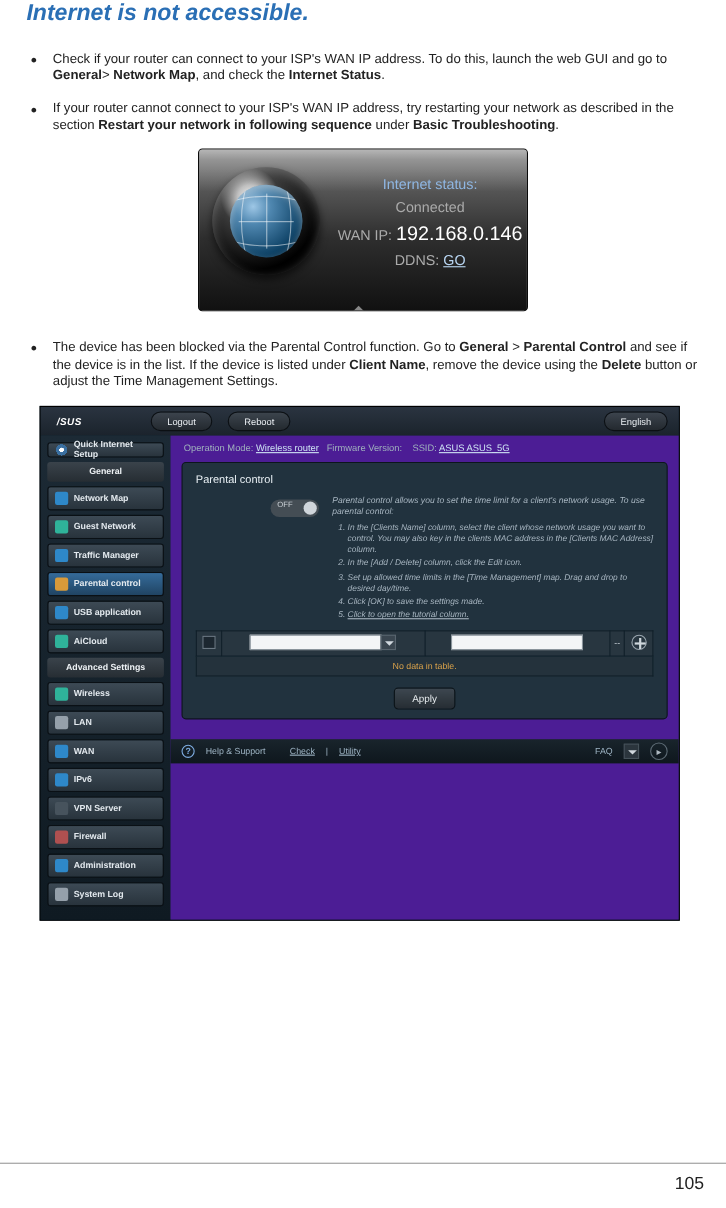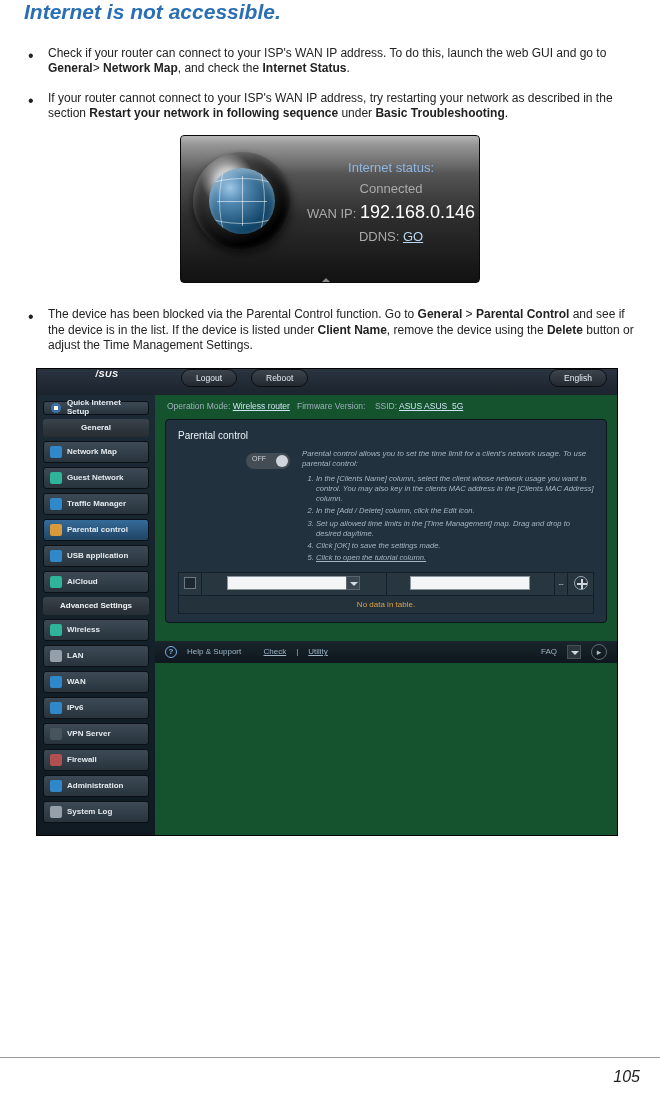--- a/index.html
+++ b/index.html
@@ -22,35 +22,35 @@
   .globe-arc1,.globe-arc2,.globe-arc3 { position:absolute; border:1px solid rgba(255,255,255,0.5); border-radius:50%; }
   .globe-arc1 { left:10px; right:10px; top:-20px; bottom:-20px; }
   .globe-arc2 { left:-20px; right:-20px; top:10px; bottom:10px; }
   .status-text { position:absolute; left: 126px; top: 22px; color:#fff; font-size: 13px; line-height: 1.55; }
   .status-text .lbl { color:#8fb7e3; }
   .status-text .conn { color:#aaa; }
   .status-text .ip { color:#fff; font-weight:400; font-size:18px; }
   .status-text .go { color:#b9d6f2; text-decoration: underline; }
   .admin-wrap { margin: 6px 0 0 12px; }
   .admin { width: 582px; border:1px solid #000; background:#0e2230; font-size:9px; color:#cfd8df; position:relative; }
-  .admin-topbar { height:26px; background: linear-gradient(#2a3440,#1b232c); display:flex; align-items:flex-start;padding-left:44px; }
+  .admin-topbar { height:26px; background: linear-gradient(#2a3440,#1b232c); display:flex; align-items:center; }
   .logo { width:52px; text-align:center; color:#fff; font-weight:700; font-size:9px; letter-spacing:0.5px; font-style:italic; }
   .pillbtn { height:18px; background: linear-gradient(#3c444d,#23292f); border:1px solid #0b0f13; border-radius:9px; color:#e9edf1; display:flex; align-items:center; justify-content:center; padding:0 14px; margin-right:14px; font-size:8.5px; }
   .spacer { flex:1; }
   .eng { margin-right:10px; }
   .admin-body { display:flex; min-height: 360px; }
   .sidebar { width:118px; background: linear-gradient(#1c2a35,#0f1a22); padding:6px 6px 8px 6px; }
   .side-btn { height:22px; background: linear-gradient(#3d4a55,#28333c); border:1px solid #0a1015; border-radius:3px; display:flex; align-items:center; gap:5px; padding:0 6px; margin-bottom:4px; color:#e3e9ee; font-size:8px; font-weight:600; }
   .side-btn.tall { height:14px; align-items:center; line-height:1.1; }
   .side-btn.active { background: linear-gradient(#356b9a,#204463); }
   .side-section { background: linear-gradient(#3a434b,#262d33); border-radius:3px; height:18px; display:flex; align-items:center; justify-content:center; font-size:8px; color:#eef2f5; margin:4px 0; font-weight:700; }
   .icn { width:12px; height:12px; display:inline-block; background:#5fa8d8; border-radius:2px; flex-shrink:0; }
   .icn.blue{background:#2e88c9;} .icn.orange{background:#d89a3a;} .icn.teal{background:#2fb39a;} .icn.gray{background:#95a0aa;} .icn.dark{background:#47535d;} .icn.red{background:#b05050;}
   .icn.qis { background: radial-gradient(circle at 50% 50%, #fff 25%, #3a6fa0 26%, #3a6fa0 60%, transparent 61%); }
-  .content { flex:1; background:#14532d; padding:0 0 24px 0; position:relative; }
+  .content { flex:1; background:#4c1d95; padding:0 0 24px 0; position:relative; }
   .content-top { padding:6px 10px 4px 12px; color:#bfcad3; font-size:8.5px; }
   .content-top .kv { color:#9fb0bd; }
   .content-top .ul { text-decoration: underline; color:#cfe4f4; }
   .panel { margin:4px 10px 0 10px; background:#21323e; border:1px solid #0c151c; border-radius:4px; padding:10px 12px 8px 12px; }
   .panel-title { color:#e9f0f5; font-size:10px; margin-bottom:8px; }
   .panel-desc { color:#a7b5c0; font-size:7.8px; font-style:italic; line-height:1.35; padding-left:130px; margin-bottom:6px; }
   .panel-desc-row { display:flex; gap:12px; align-items:flex-start; }
   .toggle { width:44px; height:16px; background:#444d54; border-radius:8px; position:relative; margin-top:4px; flex-shrink:0;}
   .toggle::after{content:""; position:absolute; right:2px; top:2px; width:12px;height:12px;border-radius:6px;background:#cfd5da;}
   .toggle-label{position:absolute; left:6px; top:2px; font-size:7px; color:#cfd5da;}
@@ -72,21 +72,21 @@
   .apply-row { text-align:center; margin-top:10px; }
   .apply-btn { display:inline-block; padding:4px 16px; background:linear-gradient(#3d4750,#262d33); border:1px solid #0c1318; border-radius:4px; color:#e7ecef; font-size:9px; }
   .footer { display:flex; align-items:center; height:22px; background:linear-gradient(#19242c,#0e171d); padding:0 10px; gap:10px; font-size:8px; color:#9fb5c5; }
   .footer .qicon { width:12px;height:12px;border-radius:6px;border:1px solid #7eace0; color:#7eace0; display:flex;align-items:center;justify-content:center; font-weight:700; font-size:8px;}
   .footer .ul { text-decoration:underline; }
   .footer .sp { flex:1; }
   .footer .faq-dd { width:14px;height:14px;background:#2b353d;border:1px solid #455159; position:relative;}
   .footer .faq-dd::after{content:"";position:absolute;left:3px;top:5px;border:4px solid transparent;border-top-color:#cfd7dd;}
   .footer .goarrow { width:16px;height:16px;border-radius:8px;border:1px solid #5c6a74; color:#aeb9c1; display:flex;align-items:center;justify-content:center; font-size:9px;}
   .page-bottom-rule { position:absolute; left:0; right:0; bottom:40px; height:1px; background:#999; }
-  .page-number { position:absolute; right:20px; bottom:12px; font-size:16px; color:#222;font-style:italic; }
+  .page-number { position:absolute; right:20px; bottom:12px; font-size:16px; color:#222; }
 </style>
 </head>
 <body>
 
 <div class="page">
   <h2 class="section-title">Internet is not accessible.</h2>
 
   <ul class="body-list">
     <li>
       <span>Check if your router can connect to your ISP's WAN IP address. To do this, launch the web GUI and go to </span><span class="bold">General</span><span>&gt; </span><span class="bold">Network Map</span><span>, and check the </span><span class="bold">Internet Status</span><span>.</span>
@@ -228,20 +228,23 @@
               <tr>
                 <td><span class="chk"></span></td>
                 <td><span class="input-slim"></span><span class="dropdown-arrow"></span></td>
                 <td><span class="input-slim"></span></td>
                 <td>--</td>
                 <td><span class="plus-circle"></span></td>
               </tr>
             </tbody>
               </table>
             <div class="nodata">No data in table.</div>
+            <div class="apply-row">
+              <span class="apply-btn">Apply</span>
+            </div>
           </div>
           <div style="height:18px"></div>
           <div class="footer">
             <span class="qicon">?</span>
             <span>Help &amp; Support</span>&nbsp;
             <span class="ul">Check</span> |
             <span class="ul">Utility</span>
             <span class="sp"></span>
             <span>FAQ</span>
             <span class="faq-dd"></span>

